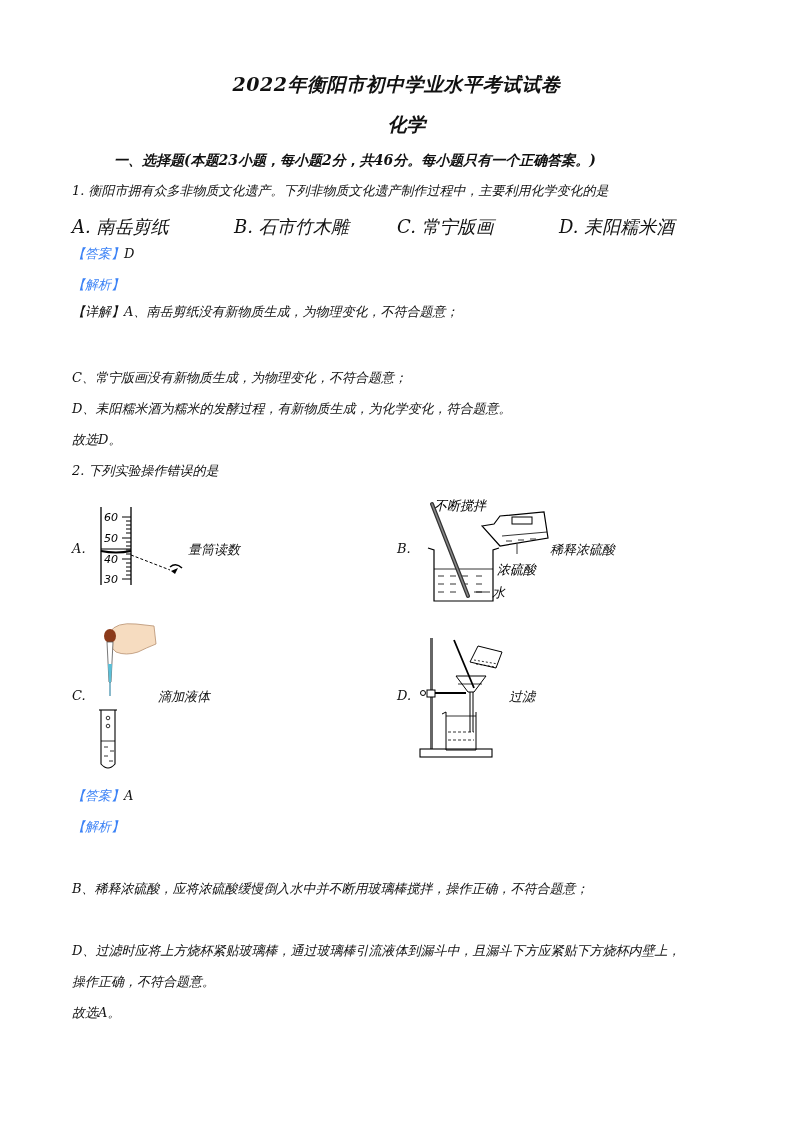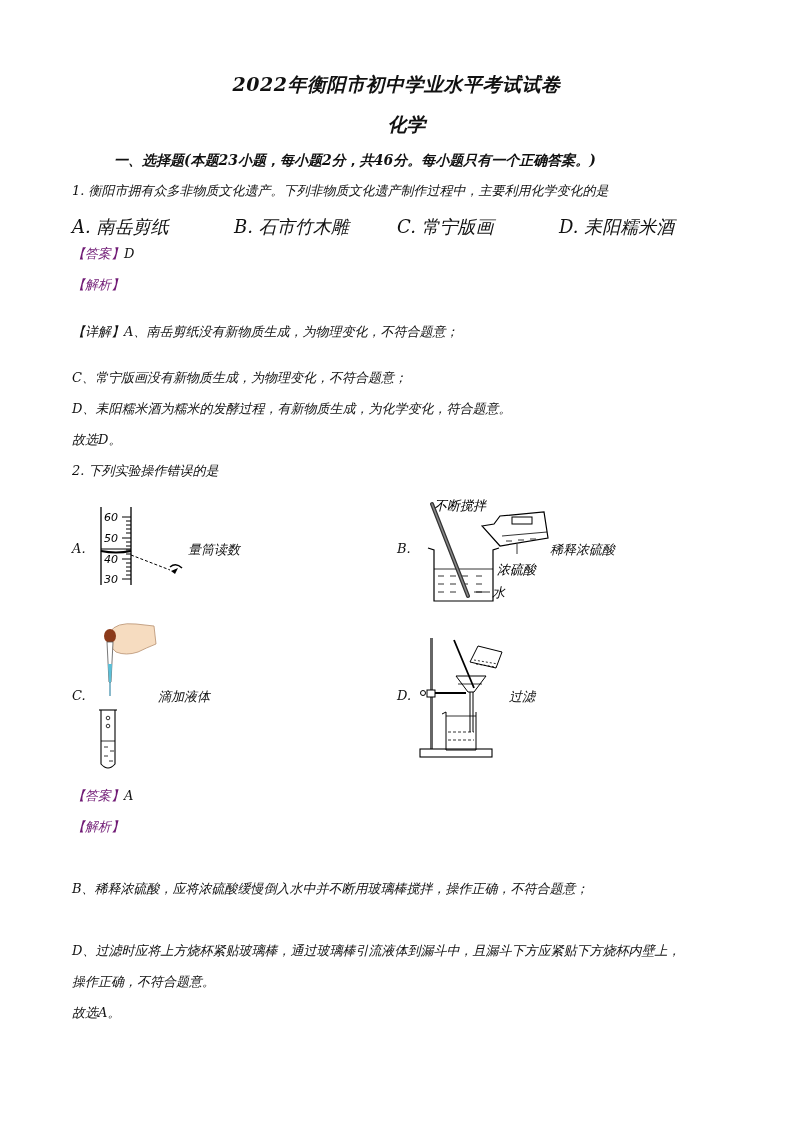--- a/index.html
+++ b/index.html
@@ -5,21 +5,21 @@
   html, body { margin: 0; padding: 0; background: #ffffff; }
   body { width: 793px; height: 1122px; position: relative; overflow: hidden;
          font-family: "DejaVu Serif", "Liberation Serif", serif; color: #111; }
   .page { position: absolute; left: 0; top: 0; width: 793px; height: 1122px; font-style: italic; }
   .title { position: absolute; left: 0; width: 793px; text-align: center; font-weight: bold;
            font-family: "DejaVu Serif", "Liberation Serif", serif; }
   .t1 { top: 72px; font-size: 19px; letter-spacing: 0.5px; }
   .t2 { top: 112px; font-size: 19px; padding-left: 10px; }
   .section { position: absolute; left: 72px; top: 152px; font-size: 14px; font-weight: bold; margin-left: 42px; }
   .line { position: absolute; left: 72px; font-size: 13px; white-space: nowrap; line-height: 16px; }
-  .tag { color: #701a75; }
+  .tag { color: #3b82f6; }
   .opt { position: absolute; font-size: 18px; white-space: nowrap; }
   .fig { position: absolute; }
   .flabel { position: absolute; font-size: 13px; white-space: nowrap; }
   svg text { font-family: "DejaVu Sans", "Liberation Sans", sans-serif; }
 </style>
 </head>
 <body>
 
 <div class="page">
 
@@ -46,21 +46,21 @@
     <span>D.</span>
     <span>耒阳糯米酒</span>
   </div>
 
   <div class="line" style="top:246px">
     <span class="tag">【答案】</span><span>D</span>
   </div>
   <div class="line" style="top:277px">
     <span class="tag">【解析】</span>
   </div>
-  <div class="line" style="top:324px">
+  <div class="line" style="top:304px">
     <span>【详解】</span><span>A、南岳剪纸没有新物质生成，为物理变化，不符合题意；</span>
   </div>
   <div class="line" style="top:370px">C、常宁版画没有新物质生成，为物理变化，不符合题意；</div>
   <div class="line" style="top:401px">D、耒阳糯米酒为糯米的发酵过程，有新物质生成，为化学变化，符合题意。</div>
   <div class="line" style="top:432px">故选D。</div>
 
   <div class="line" style="top:463px">2. 下列实验操作错误的是</div>
 
   <div class="flabel" style="left:72px; top:541px">A.</div>
   <svg class="fig" style="left:98px; top:505px" width="90" height="82">

